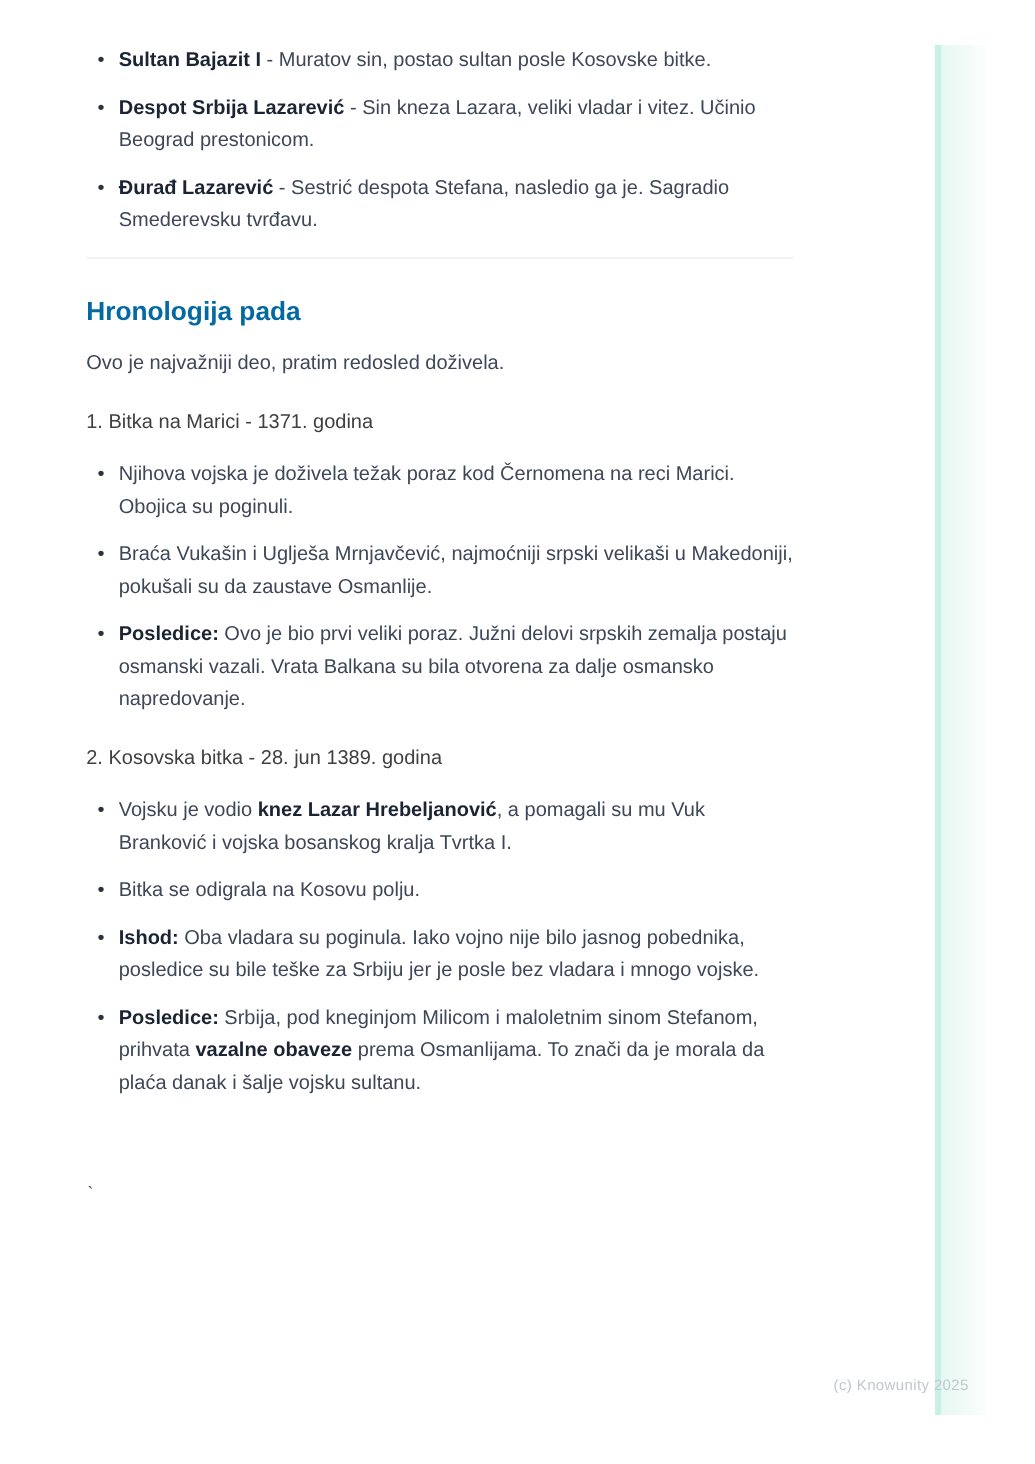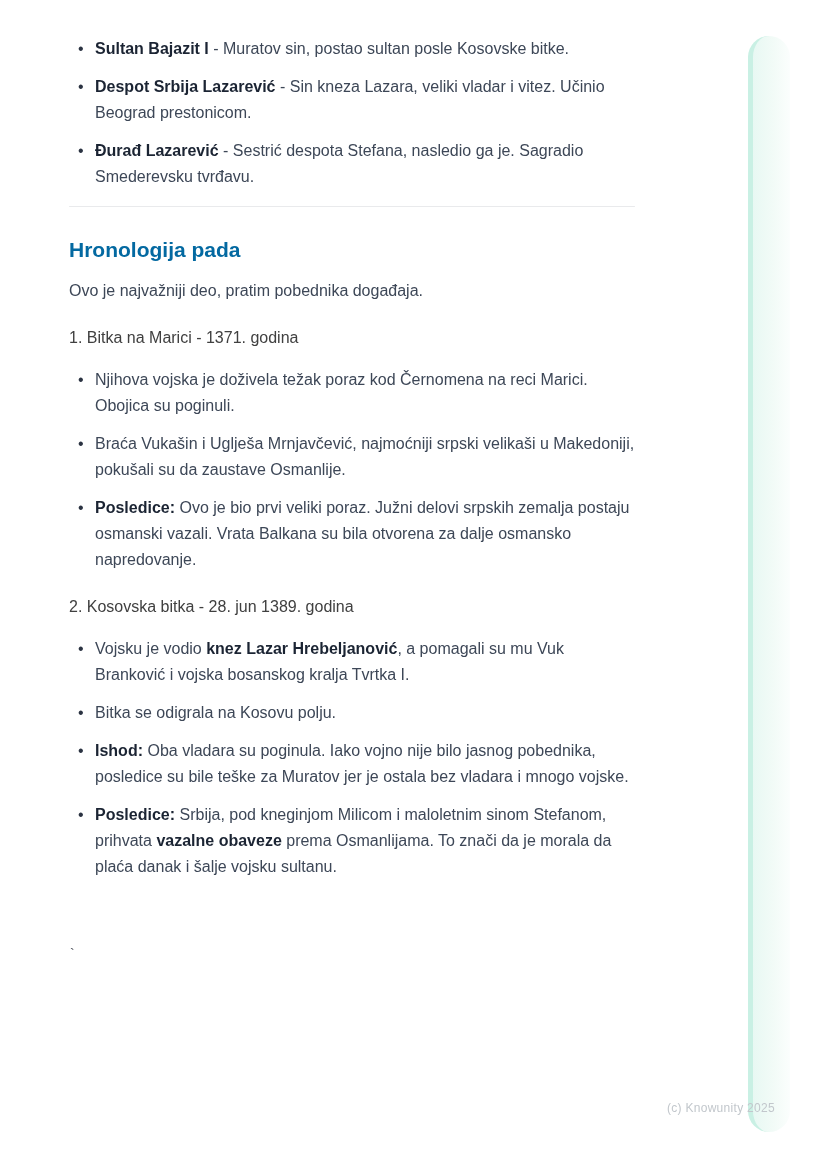--- a/index.html
+++ b/index.html
@@ -1,15 +1,15 @@
 <!DOCTYPE html>
 <html><head>
 <meta charset="utf-8">
 <style>
-  * { box-sizing: border-box; border-radius: 30px; }
+  * { box-sizing: border-box; }
   html, body { margin: 0; padding: 0; background: #ffffff; }
   .page {
     position: relative;
     width: 828px;
     height: 1171px;
     background: #ffffff;
     overflow: hidden;
     font-family: "Liberation Sans", sans-serif;
     color: #3d4757;
   }
@@ -97,36 +97,36 @@
     <ul class="list">
       <li><span class="b">Sultan Bajazit I</span><span> - Muratov sin, postao sultan posle Kosovske bitke.</span></li>
       <li><span class="b">Despot Srbija Lazarević</span><span> - Sin kneza Lazara, veliki vladar i vitez. Učinio Beograd prestonicom.</span></li>
       <li><span class="b">Đurađ Lazarević</span><span> - Sestrić despota Stefana, nasledio ga je. Sagradio Smederevsku tvrđavu.</span></li>
     </ul>
 
     <hr class="divider">
 
     <h2 class="section-heading">Hronologija pada</h2>
 
-    <p class="lead">Ovo je najvažniji deo, pratim pobednika događaja.</p>
+    <p class="lead">Ovo je najvažniji deo, pratim redosled doživela.</p>
 
     <h3 class="sub-title">1. Bitka na Marici - 1371. godina</h3>
 
     <ul class="list">
       <li><span>Njihova vojska je doživela težak poraz kod Černomena na reci Marici. Obojica su poginuli.</span></li>
       <li><span>Braća Vukašin i Uglješa Mrnjavčević, najmoćniji srpski velikaši u Makedoniji, pokušali su da zaustave Osmanlije.</span></li>
       <li><span class="b">Posledice:</span><span> Ovo je bio prvi veliki poraz. Južni delovi srpskih zemalja postaju osmanski vazali. Vrata Balkana su bila otvorena za dalje osmansko napredovanje.</span></li>
     </ul>
 
     <h3 class="sub-title">2. Kosovska bitka - 28. jun 1389. godina</h3>
 
     <ul class="list">
       <li><span>Vojsku je vodio </span><span class="b">knez Lazar Hrebeljanović</span><span>, a pomagali su mu Vuk Branković i vojska bosanskog kralja Tvrtka I.</span></li>
       <li><span>Bitka se odigrala na Kosovu polju.</span></li>
-      <li><span class="b">Ishod:</span><span> Oba vladara su poginula. Iako vojno nije bilo jasnog pobednika, posledice su bile teške za Muratov jer je ostala bez vladara i mnogo vojske.</span></li>
+      <li><span class="b">Ishod:</span><span> Oba vladara su poginula. Iako vojno nije bilo jasnog pobednika, posledice su bile teške za Srbiju jer je posle bez vladara i mnogo vojske.</span></li>
       <li><span class="b">Posledice:</span><span> Srbija, pod kneginjom Milicom i maloletnim sinom Stefanom, prihvata </span><span class="b">vazalne obaveze</span><span> prema Osmanlijama. To znači da je morala da plaća danak i šalje vojsku sultanu.</span></li>
     </ul>
 
   </div>
 
   <span class="stray">`</span>
 
   <div class="footer">(c) Knowunity 2025</div>
 
 </div>

